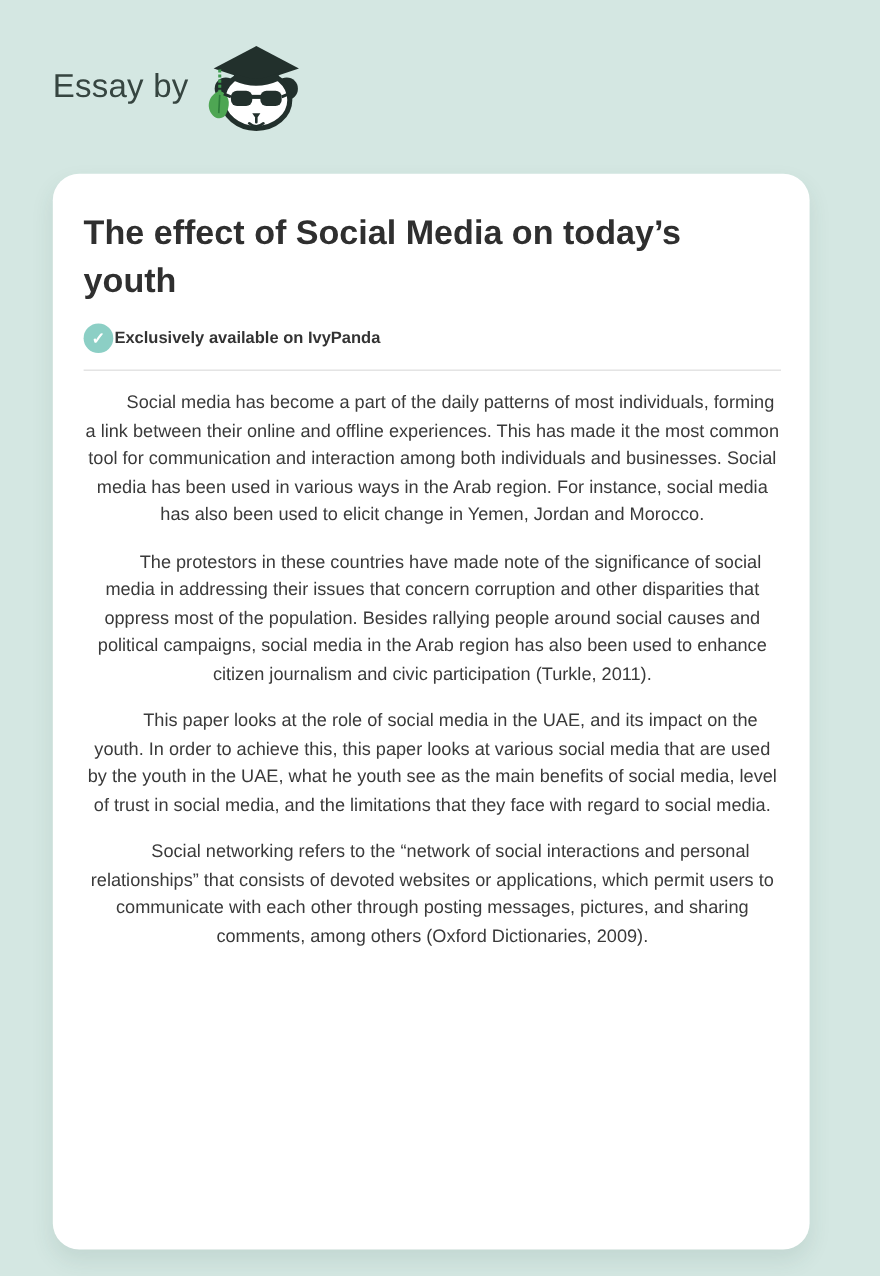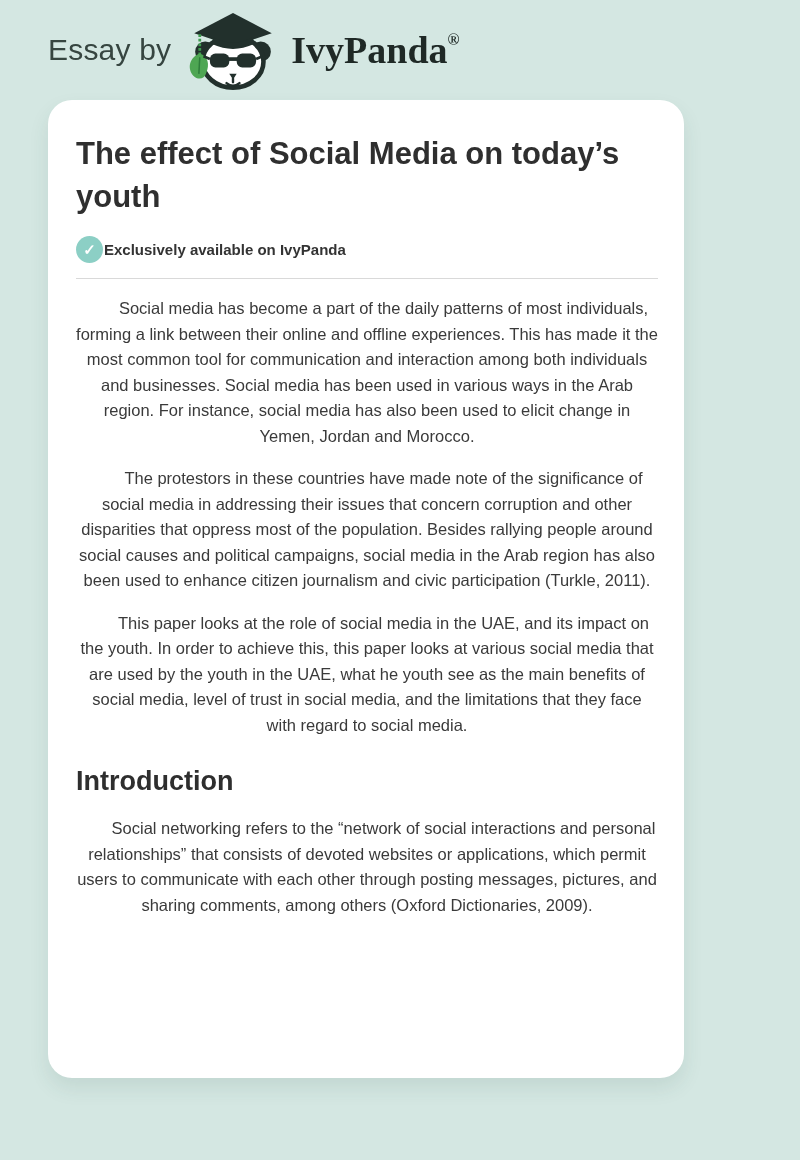--- a/index.html
+++ b/index.html
@@ -8,21 +8,21 @@
     width: 800px;
     height: 1160px;
     background: #d4e7e2;
     font-family: "Liberation Sans", sans-serif;
     color: #333333;
     overflow: hidden;
   }
 
   
   .header {
-    height: 100px;
+    height: 158px;
     display: flex;
     align-items: center;
     padding-left: 48px;
   }
   .essay-by {
     font-size: 30px;
     color: #364540;
     letter-spacing: 0.2px;
     margin-right: 14px;
   }
@@ -43,21 +43,21 @@
   .brand-reg {
     font-family: "Liberation Serif", serif;
     font-weight: 700;
     font-size: 16px;
     color: #1f2926;
     vertical-align: 18px;
   }
 
   
   .card {
-    width: 636px;
+    width: 688px;
     height: 978px;
     margin-left: 48px;
     background: #ffffff;
     border-radius: 24px;
     box-shadow: 0 10px 20px rgba(40, 80, 70, 0.10);
     padding: 32px 26px 60px 28px;
   }
   .doc-title {
     font-size: 31px;
     line-height: 43px;
@@ -133,33 +133,31 @@
 
         <rect x="27" y="52" width="21" height="15" rx="6" fill="#22302c"></rect>
         <rect x="56" y="52" width="21" height="15" rx="6" fill="#22302c"></rect>
         <rect x="45" y="56" width="14" height="4" fill="#22302c"></rect>
         <path d="M27 58 L20 55 M77 58 L84 55" stroke="#22302c" stroke-width="3" fill="none"></path>
 
         <path d="M48 74 h8 l-4 6 Z" fill="#22302c"></path>
         <path d="M52 79 v4 M45 84 q7 6 14 0" stroke="#22302c" stroke-width="2.6" fill="none" stroke-linecap="round"></path>
       </svg>
     </span>
-    <span class="brand-name"><span>IvyPanda</span><sup class="brand-reg">®</sup></span>
   </a>
 </div>
 
 <div class="card">
   <h1 class="doc-title">The effect of Social Media on today’s youth</h1>
 
   <div class="badge-row">
     <span class="check-circle">✓</span>
     <span class="badge-label">Exclusively available on IvyPanda</span>
   </div>
 
   <hr class="rule">
 
   <p class="body-para">Social media has become a part of the daily patterns of most individuals, forming a link between their online and offline experiences. This has made it the most common tool for communication and interaction among both individuals and businesses. Social media has been used in various ways in the Arab region. For instance, social media has also been used to elicit change in Yemen, Jordan and Morocco.</p>
   <p class="body-para">The protestors in these countries have made note of the significance of social media in addressing their issues that concern corruption and other disparities that oppress most of the population. Besides rallying people around social causes and political campaigns, social media in the Arab region has also been used to enhance citizen journalism and civic participation (Turkle, 2011).</p>
   <p class="body-para">This paper looks at the role of social media in the UAE, and its impact on the youth. In order to achieve this, this paper looks at various social media that are used by the youth in the UAE, what he youth see as the main benefits of social media, level of trust in social media, and the limitations that they face with regard to social media.</p>
 
-  <h2 class="section-heading">Introduction</h2>
   <p class="body-para">Social networking refers to the “network of social interactions and personal relationships” that consists of devoted websites or applications, which permit users to communicate with each other through posting messages, pictures, and sharing comments, among others (Oxford Dictionaries, 2009).</p>
 </div>
 
 </body></html>

